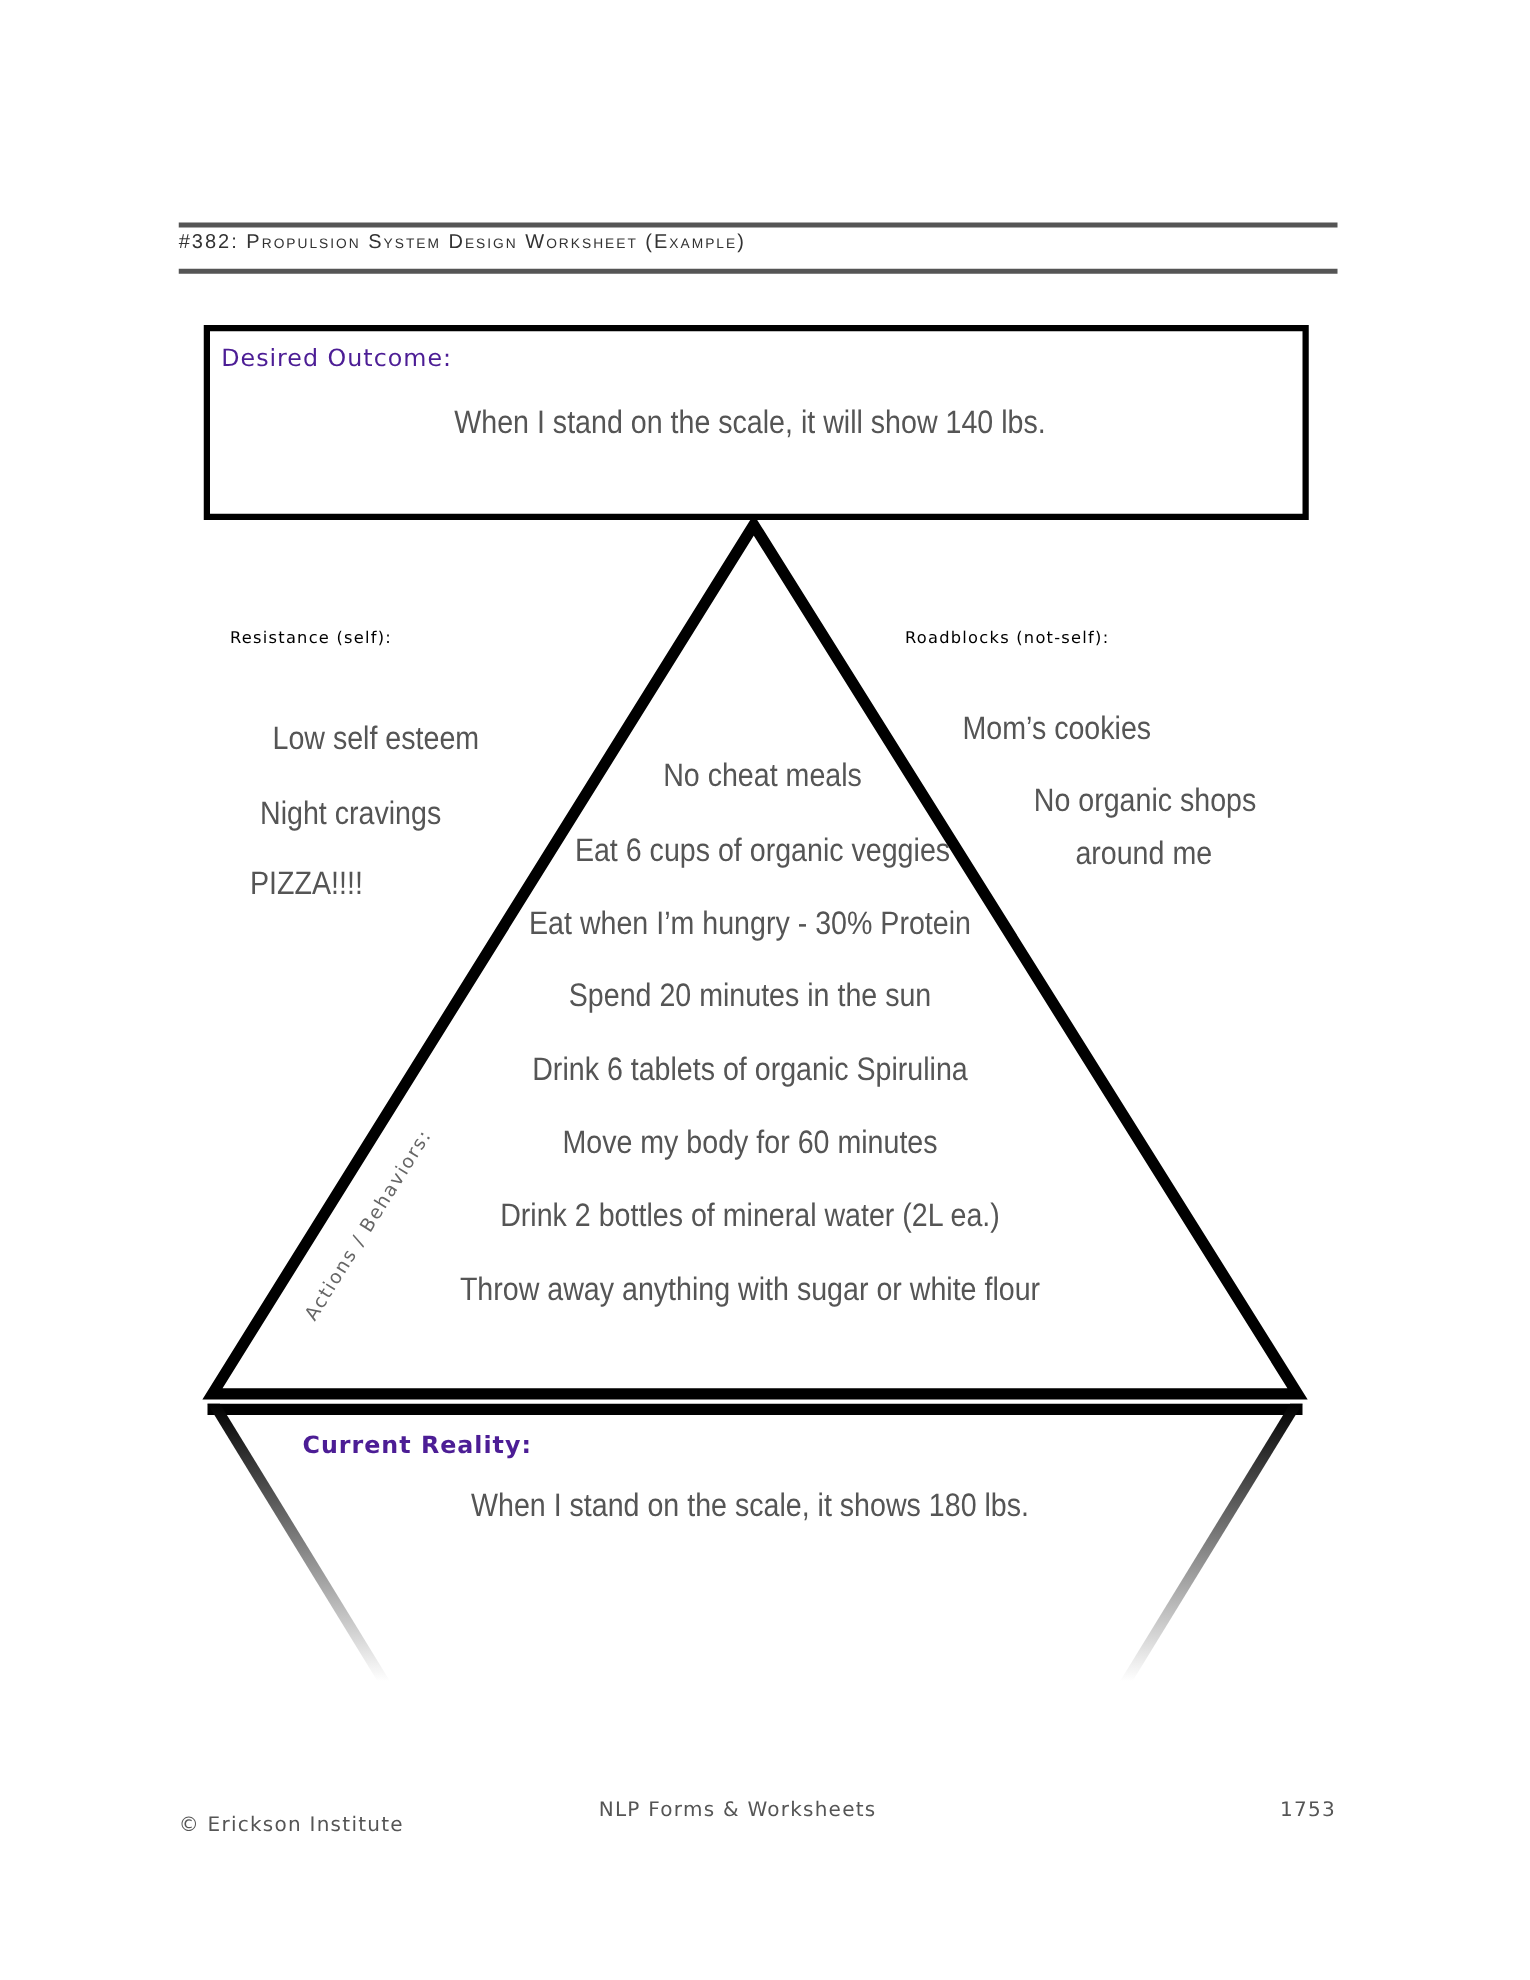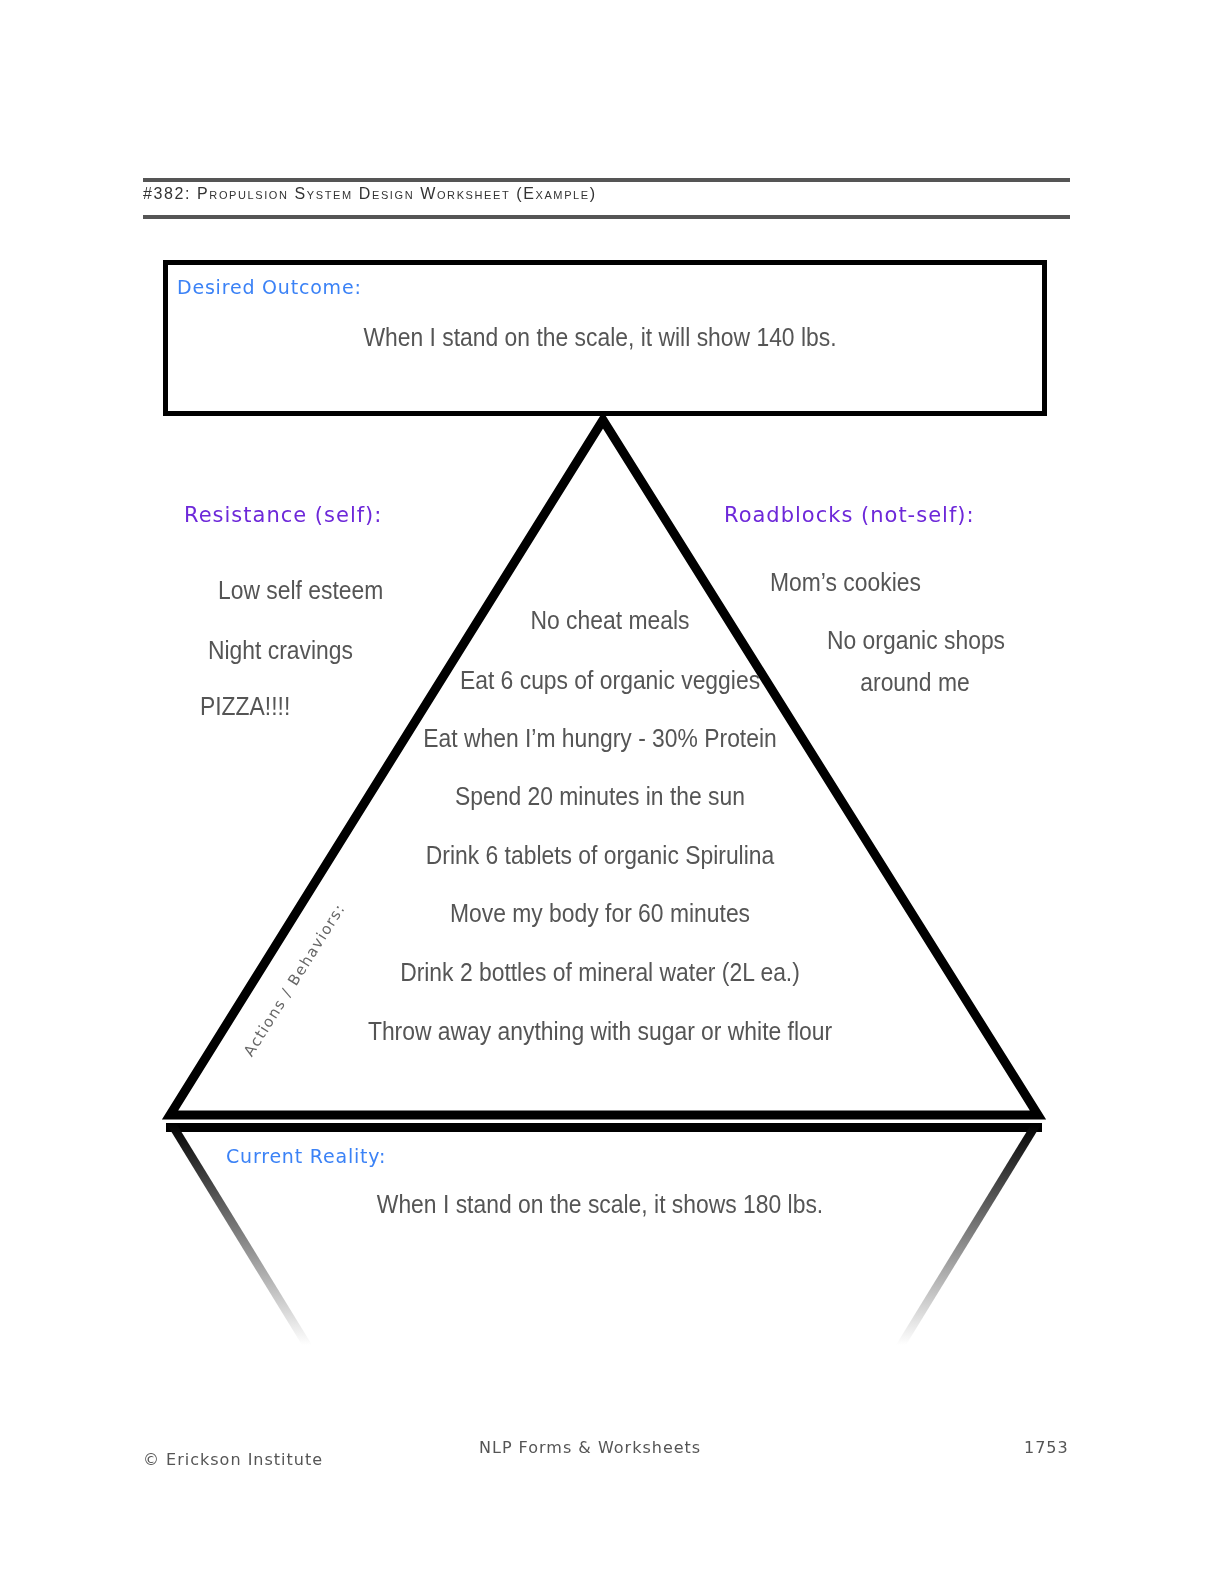--- a/index.html
+++ b/index.html
@@ -1,21 +1,21 @@
 <!DOCTYPE html>
 <html><head>
 <meta charset="utf-8">
 <style>
   html, body { margin:0; padding:0; background:#ffffff; }
   body { width:1224px; height:1584px; position:relative; overflow:hidden; font-family:"DejaVu Sans", sans-serif; color:#222; }
   .rule { position:absolute; left:143px; width:927px; height:4px; background:#555; }
   .page-title { position:absolute; left:143px; top:185px; font-family:Liberation Sans, sans-serif; font-size:16px; letter-spacing:1.6px; color:#333; font-variant:small-caps; }
   .outcome-box { position:absolute; left:163px; top:260px; width:874px; height:146px; border:5px solid #000; box-sizing:content-box; }
-  .label { position:absolute; font-family:"DejaVu Sans", sans-serif; color:#3b82f6; font-size:19px; letter-spacing:0.8px; }
-  .label.light { color:#6d28d9; font-size:21px; letter-spacing:1px; }
+  .label { position:absolute; font-family:"DejaVu Sans", sans-serif; color:#4c1d95; font-size:19px; letter-spacing:0.8px; }
+  .label.light { color:#000000; font-size:13px; letter-spacing:1px; }
   .hand { position:absolute; font-family:"Liberation Sans Narrow","Liberation Sans", sans-serif; color:#555; font-size:26px; white-space:nowrap; transform:scaleX(0.88); transform-origin:left center; }
   .center { text-align:center; }
   .hand.c { transform-origin:center center; }
   svg.shape { position:absolute; left:0; top:0; }
   .footer { position:absolute; top:1438px; font-family:"DejaVu Sans", sans-serif; font-size:16px; color:#555; letter-spacing:1px; }
   .diag { position:absolute; left:210px; top:955px; transform:rotate(-58deg); transform-origin:left top; font-family:"DejaVu Sans", sans-serif; font-size:15px; color:#666; letter-spacing:1.4px; white-space:nowrap; }
 </style>
 </head>
 <body>
 
@@ -54,18 +54,18 @@
 <div class="diag" style="left:240px; top:1050px;">Actions / Behaviors:</div>
 <div class="hand c center" style="left:310px; width:600px; top:605px;">No cheat meals</div>
 <div class="hand c center" style="left:310px; width:600px; top:665px;">Eat 6 cups of organic veggies</div>
 <div class="hand c center" style="left:300px; width:600px; top:723px;">Eat when I’m hungry - 30% Protein</div>
 <div class="hand c center" style="left:300px; width:600px; top:781px;">Spend 20 minutes in the sun</div>
 <div class="hand c center" style="left:300px; width:600px; top:840px;">Drink 6 tablets of organic Spirulina</div>
 <div class="hand c center" style="left:300px; width:600px; top:898px;">Move my body for 60 minutes</div>
 <div class="hand c center" style="left:300px; width:600px; top:957px;">Drink 2 bottles of mineral water (2L ea.)</div>
 <div class="hand c center" style="left:250px; width:700px; top:1016px;">Throw away anything with sugar or white flour</div>
 
-<div class="label" style="left:226px; top:1145px;">Current Reality:</div>
+<div class="label" style="left:242px; top:1145px;font-weight:bold;">Current Reality:</div>
 <div class="hand c center" style="left:300px; width:600px; top:1189px;">When I stand on the scale, it shows 180 lbs.</div>
 
 <div class="footer" style="left:143px;margin-top:12px;">© Erickson Institute</div>
 <div class="footer" style="left:479px;">NLP Forms &amp; Worksheets</div>
 <div class="footer" style="left:1024px;">1753</div>
 
 </body></html>

